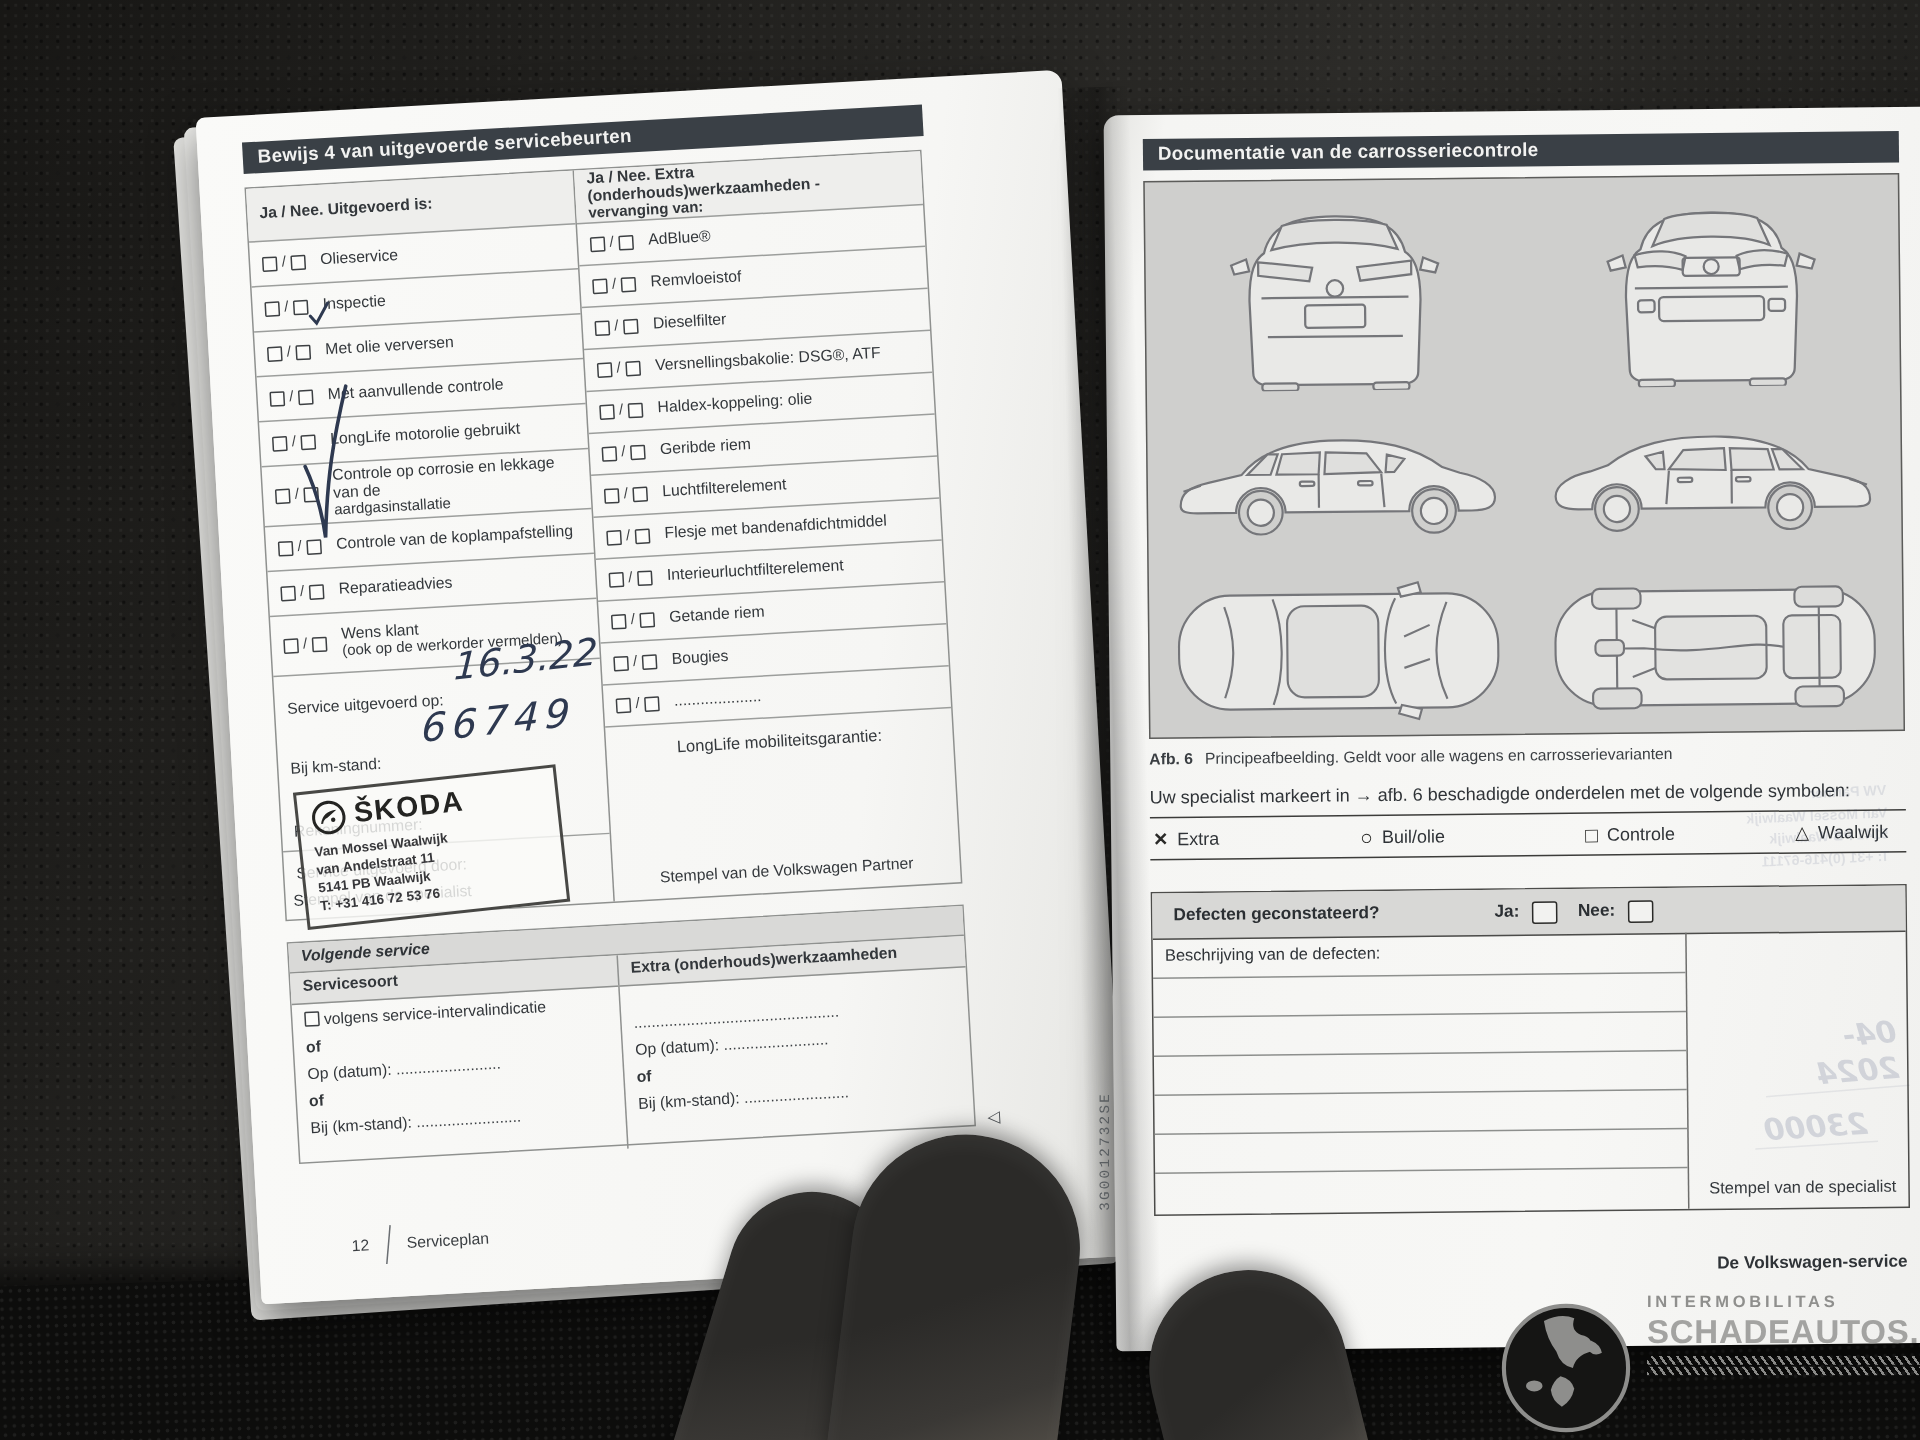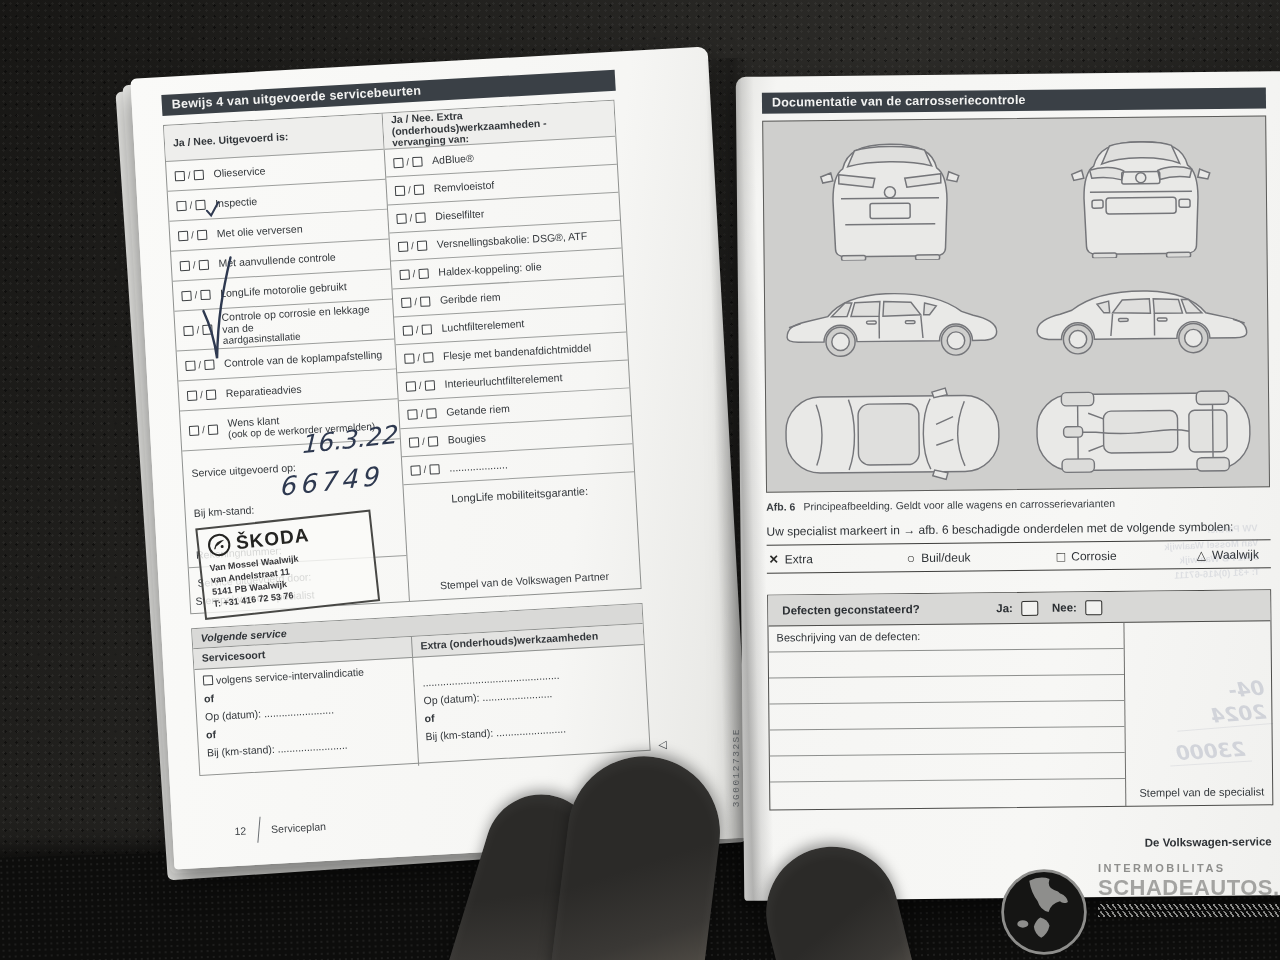--- a/index.html
+++ b/index.html
@@ -485,25 +485,25 @@
     </div>
     <div class="rp-instr">Uw specialist markeert in → afb. 6 beschadigde onderdelen met de volgende symbolen:</div>
 
     <div class="symrow">
       <span class="sym s0">
           <b class="g">✕</b>
           <span>Extra</span>
         </span>
       <span class="sym s1">
           <span class="g" style="font-size:14px;">○</span>
-          <span>Buil/deuk</span>
+          <span>Buil/olie</span>
         </span>
       <span class="sym s2">
           <span class="g" style="font-size:14px;">□</span>
-          <span>Corrosie</span>
+          <span>Controle</span>
         </span>
       <span class="sym s3">
           <span class="g">△</span>
           <span>Waalwijk</span>
         </span>
     </div>
 
     <div class="ghost ghost-addr">
       <div>VW Partner</div>
       <div>Van Mossel Waalwijk</div>

